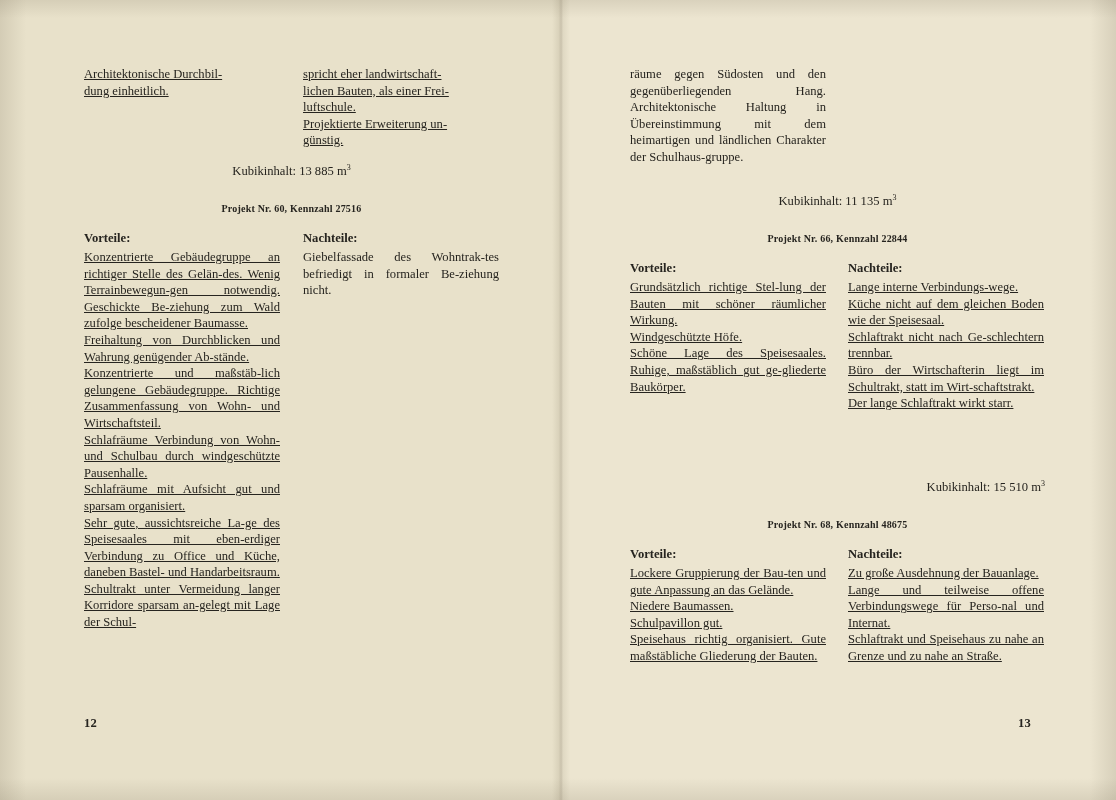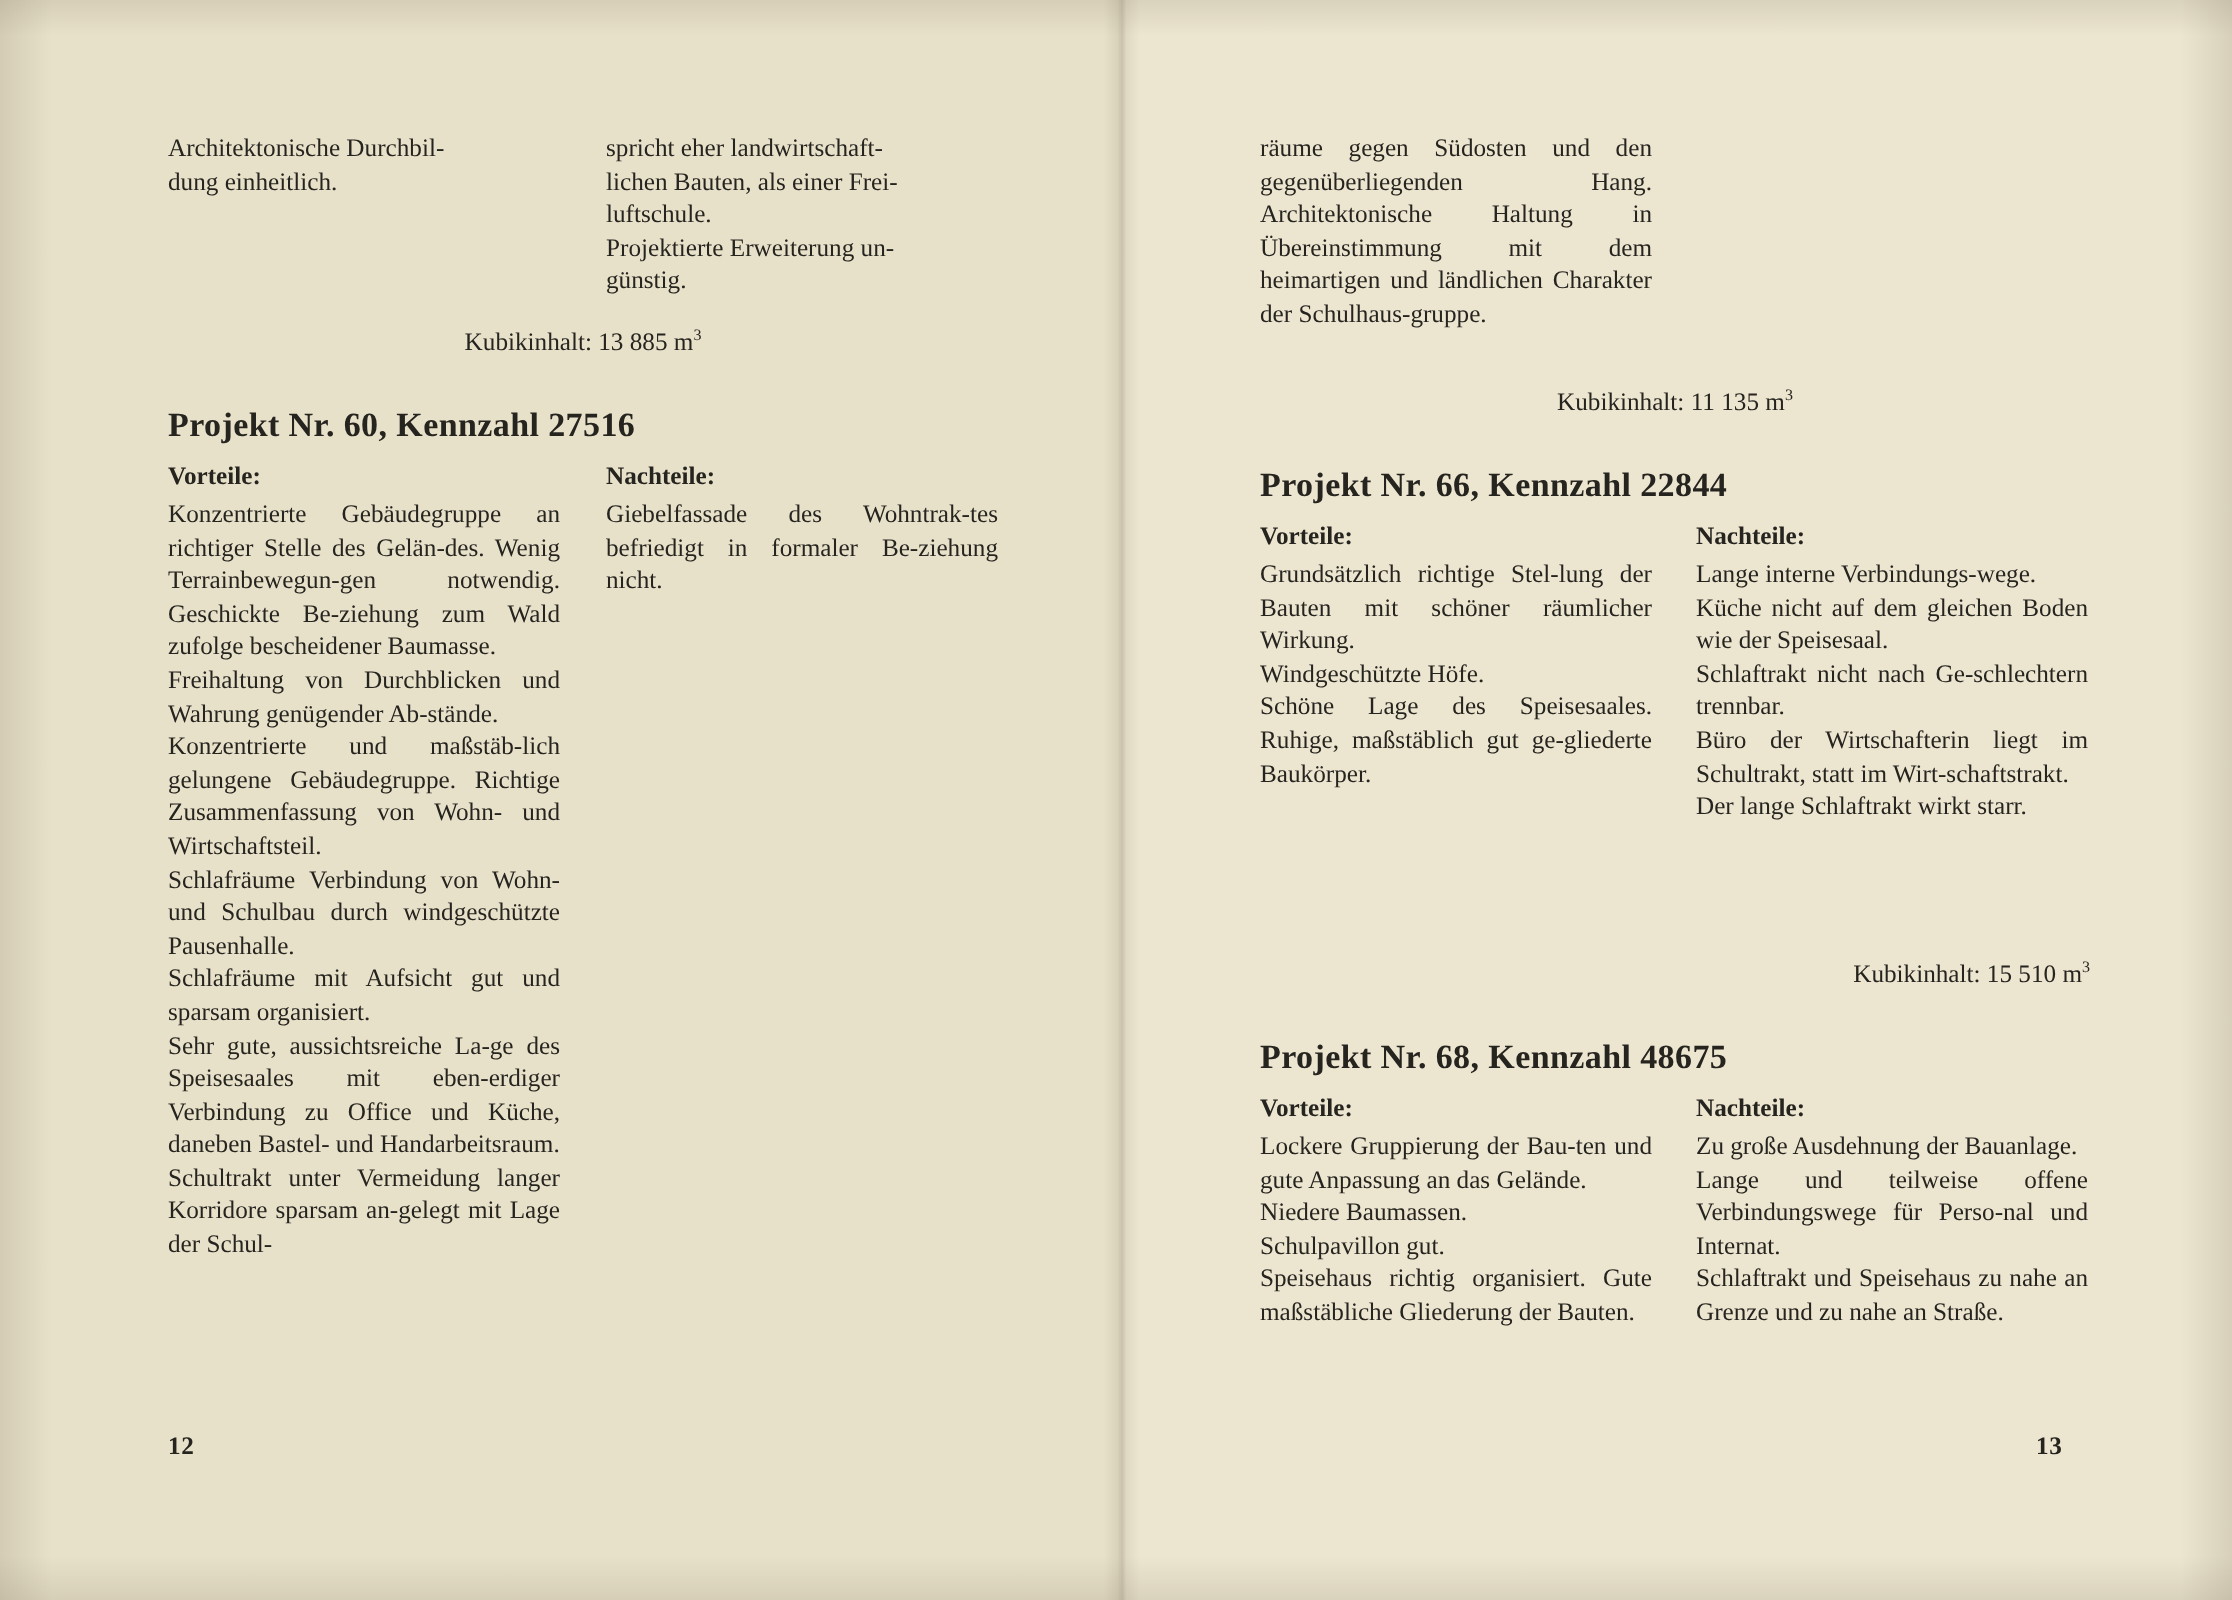--- a/index.html
+++ b/index.html
@@ -86,44 +86,44 @@
 
   .subhead {
     font-weight: bold;
     font-size: 12.6px;
     line-height: 16.6px;
     color: #26241f;
     text-align: left;
   }
   .proj-title {
     position: absolute;
-    text-align: left;
+    text-align: center;
     font-weight: bold;
-    font-size: 17px;
+    font-size: 10px;
     letter-spacing: 0.2px;
     color: #26241f;
   }
   .kubik {
     position: absolute;
     font-size: 12.6px;
     color: #26241f;
     text-align: center;
   }
   .kubik sup { font-size: 8px; vertical-align: super; }
   .folio {
     position: absolute;
     font-size: 12.6px;
     color: #26241f;
     font-weight: bold;
     letter-spacing: 0.3px;
     text-align: right;
   }
   .folio-left { left: 84px; top: 716px; }
   .folio-right { left: 1018px; top: 716px; }
-  p { margin: 0; }
+  p { margin: 0; text-decoration: underline; }
   .blk { margin: 0; }
 </style>
 </head>
 <body>
 
 <div class="spread">
 
   <div class="page page-left"></div>
   <div class="page page-right"></div>
 

